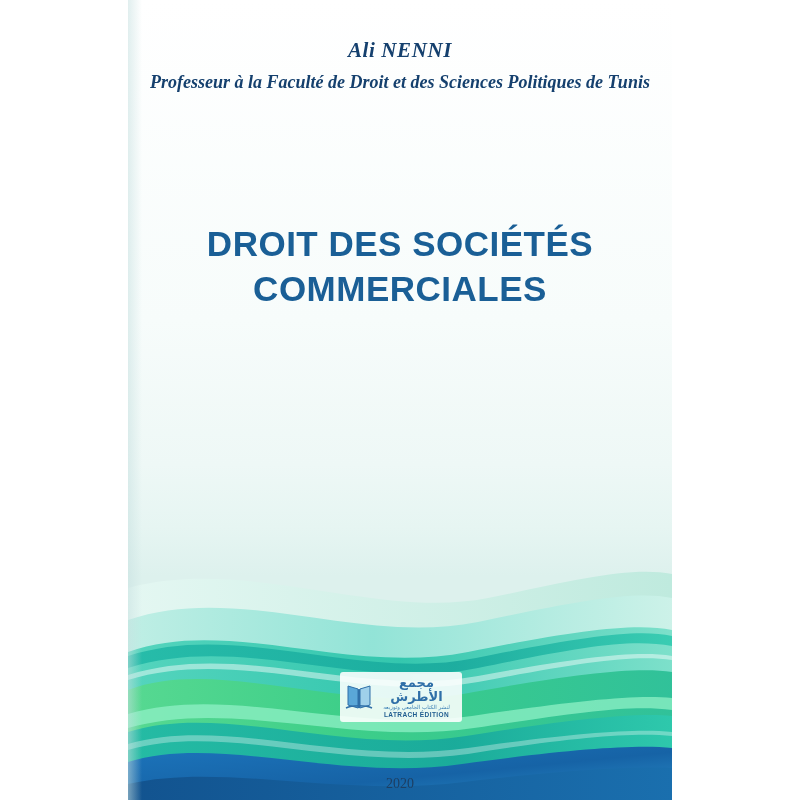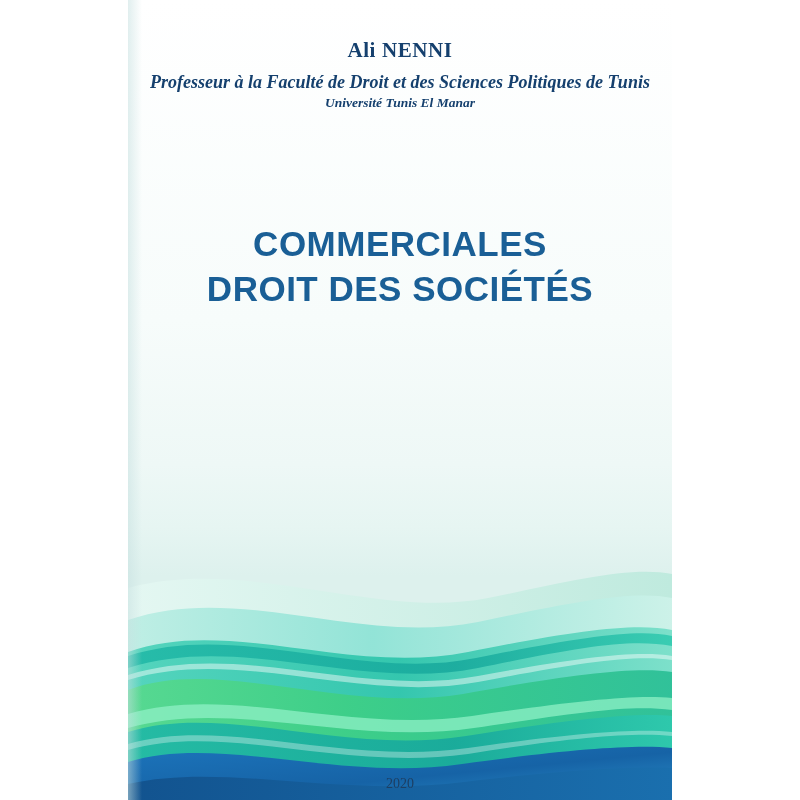--- a/index.html
+++ b/index.html
@@ -46,20 +46,21 @@
     position: absolute;
     left: 0;
     top: 38px;
     width: 544px;
     text-align: center;
     z-index: 5;
   }
   .author-name {
     font-family: "Liberation Serif", serif;
     font-weight: bold;
+    font-style: italic;
     font-size: 21px;
     letter-spacing: 0.6px;
     color: #15406e;
   }
   .author-affil1 {
     font-family: "Liberation Serif", serif;
     font-weight: bold;
     font-style: italic;
     font-size: 18px;
     color: #15406e;
@@ -167,26 +168,25 @@
 </head>
 <body>
 
 <div id="page">
 
   <div id="cover">
 
     <div class="author-block">
       <div class="author-name">Ali NENNI</div>
       <div class="author-affil1">Professeur à la Faculté de Droit et des Sciences Politiques de Tunis</div>
-      <div class="author-affil2">Université Tunis El Manar</div>
     </div>
 
     <div class="title-block">
+      <div class="title-line">DROIT DES SOCIÉTÉS</div>
       <div class="title-line">COMMERCIALES</div>
-      <div class="title-line">DROIT DES SOCIÉTÉS</div>
     </div>
 
     <svg id="waves" viewBox="0 0 544 330" preserveAspectRatio="none">
       <defs>
         <linearGradient id="gTealLight" x1="0" y1="0" x2="1" y2="0">
           <stop offset="0%" stop-color="#bdeee4"></stop>
           <stop offset="45%" stop-color="#8fe3d6"></stop>
           <stop offset="100%" stop-color="#cdf2e9"></stop>
         </linearGradient>
         <linearGradient id="gTeal" x1="0" y1="0" x2="1" y2="0">
@@ -234,17 +234,32 @@
       <path d="M0,262 C95,232 215,286 338,266 C438,250 506,242 544,246 L544,330 L0,330 Z" fill="url(#gTealDeep)" opacity="0.9"></path>
 
       <path d="M0,292 C90,264 210,312 334,294 C436,280 506,274 544,278 L544,330 L0,330 Z" fill="url(#gBlue)"></path>
 
       <path d="M0,314 C95,292 210,328 336,312 C436,300 506,296 544,298 L544,330 L0,330 Z" fill="url(#gBlueDark)"></path>
 
       <path d="M0,205 C110,170 232,228 350,206 C448,188 508,180 544,186 L544,190 C504,184 446,194 350,212 C232,234 110,176 0,210 Z" fill="#ffffff" opacity="0.45"></path>
       <path d="M0,274 C96,246 214,296 340,278 C440,264 506,258 544,262 L544,266 C504,262 440,268 340,284 C214,302 96,252 0,280 Z" fill="#ffffff" opacity="0.32"></path>
     </svg>
 
+    <div class="publisher-logo">
+      <div class="logo-mark">
+        <svg viewBox="0 0 30 34" width="30" height="34">
+          <path d="M4,6 L14,9 L14,28 L4,25 Z" fill="#5aa7d8" stroke="#2f6fa8" stroke-width="1"></path>
+          <path d="M26,6 L16,9 L16,28 L26,25 Z" fill="#9fd0ea" stroke="#2f6fa8" stroke-width="1"></path>
+          <path d="M14,9 L15,9.3 L16,9 L16,28 L15,28.3 L14,28 Z" fill="#2f6fa8"></path>
+          <path d="M2,28 C8,25 22,25 28,28" fill="none" stroke="#2f6fa8" stroke-width="1.4"></path>
+        </svg>
+      </div>
+      <div class="logo-text">
+        <div class="logo-ar">مجمع الأطرش</div>
+        <div class="logo-ar-sub">لنشر الكتاب الجامعي وتوزيعه</div>
+        <div class="logo-lat">LATRACH ÉDITION</div>
+      </div>
+    </div>
 
     <div class="year">2020</div>
 
   </div>
 </div>
 
 </body></html>

